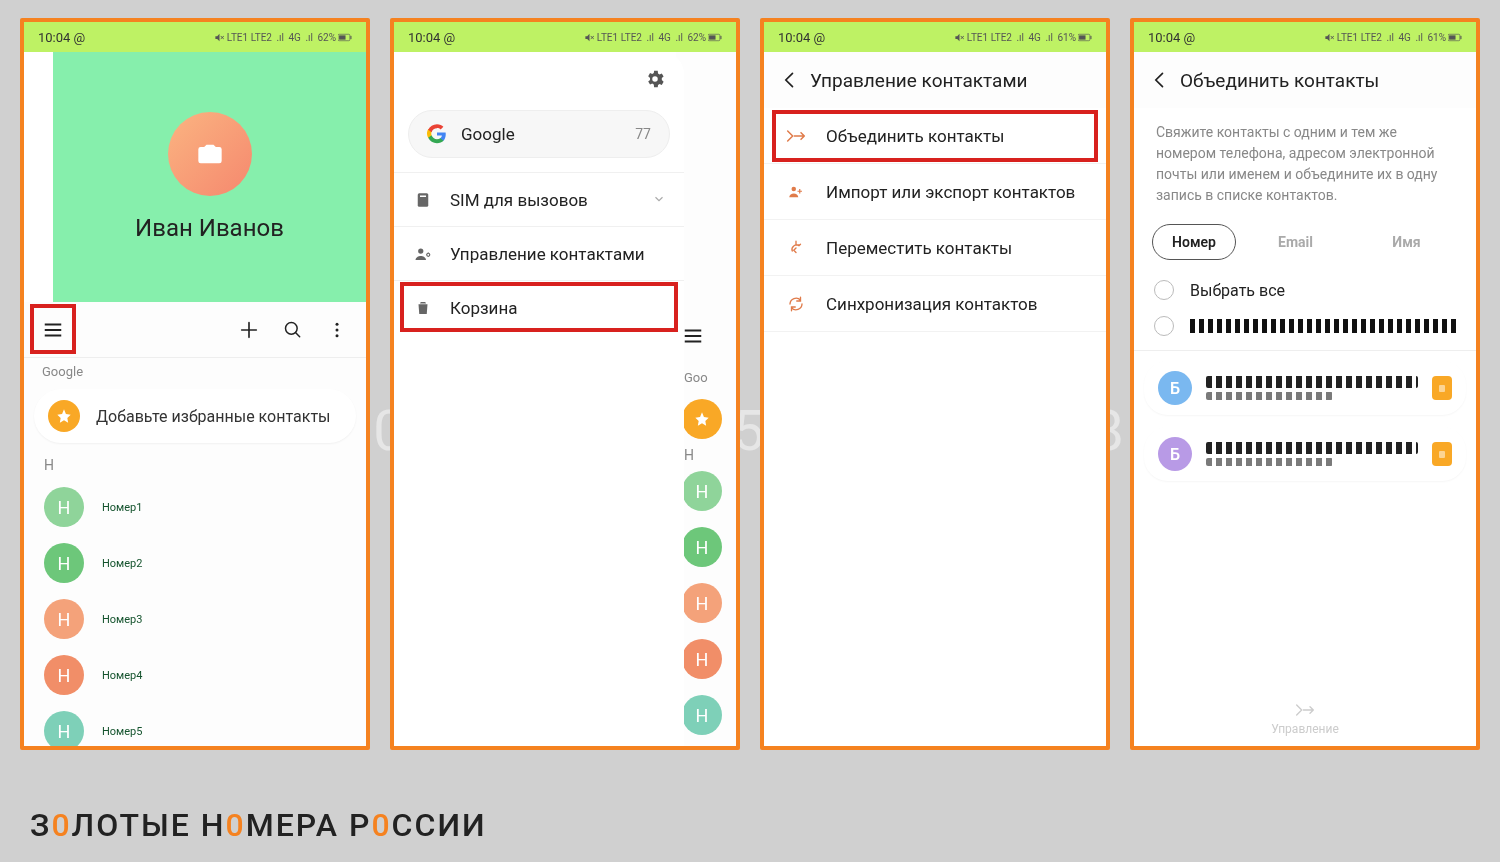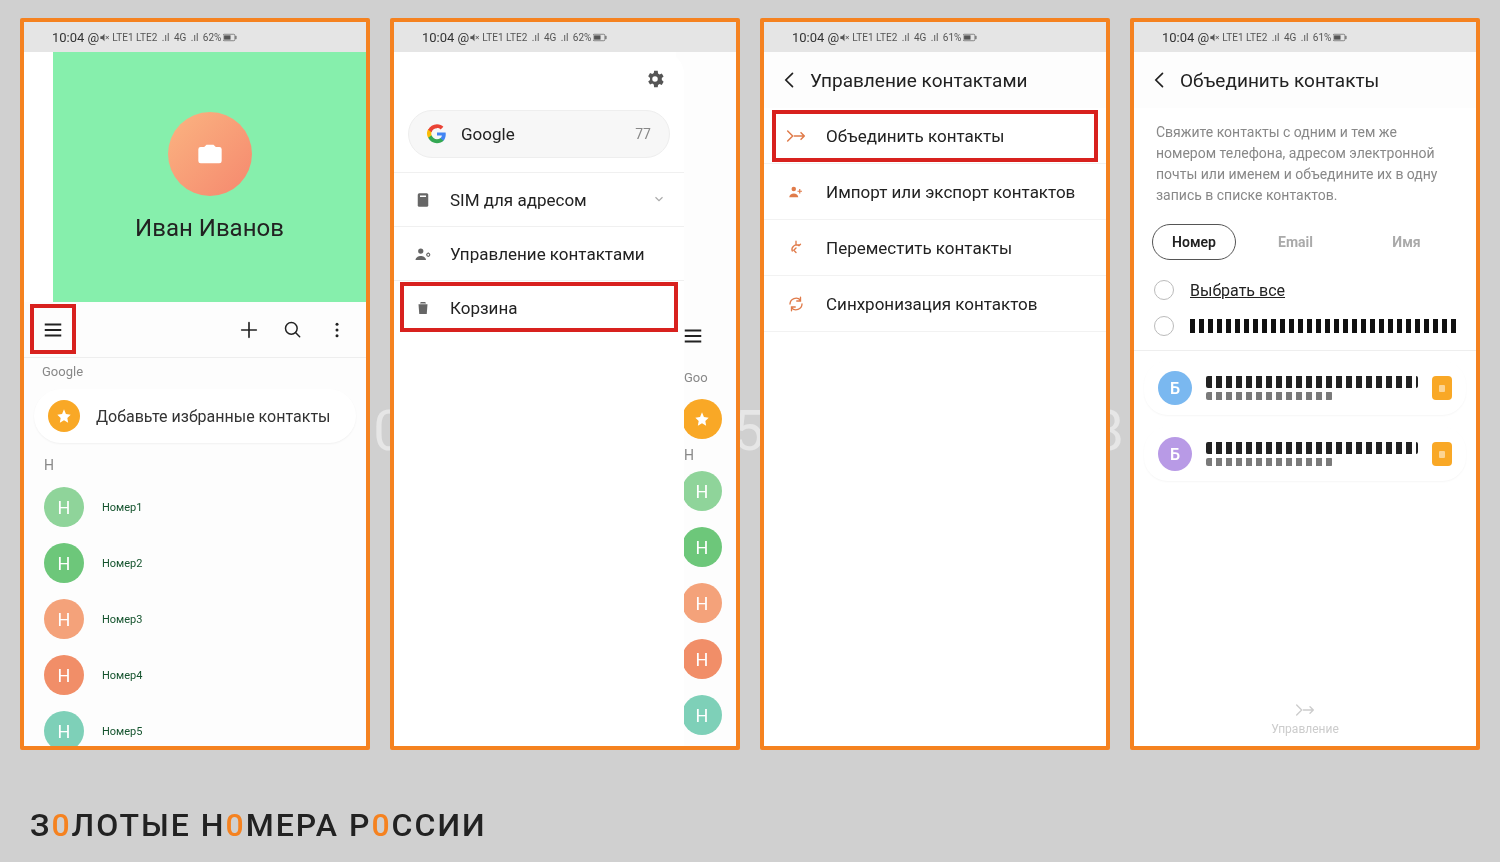--- a/index.html
+++ b/index.html
@@ -1,21 +1,21 @@
 <!DOCTYPE html>
 <html><head>
 <meta charset="utf-8">
 <style>
   * { box-sizing:border-box; margin:0; padding:0; font-family:-apple-system,BlinkMacSystemFont,"Segoe UI",Roboto,Arial,sans-serif; }
   body { background:#d0d0d0; width:1500px; height:862px; position:relative; overflow:hidden; }
   .bg-text { position:absolute; inset:0; display:flex; align-items:center; justify-content:center; font-size:56px; color:#e6e6e6; letter-spacing:3px; font-weight:400; white-space:nowrap; overflow:hidden; z-index:0; }
   .frames { position:absolute; top:18px; left:20px; right:20px; display:flex; gap:20px; z-index:1; }
   .phone { width:350px; height:732px; background:#fff; border:4px solid #f58220; border-radius:2px; display:flex; flex-direction:column; overflow:hidden; position:relative; }
 
-  .status { height:30px; display:flex; align-items:center; padding:0 28px; font-size:13px; color:#333; background:#e5e5e5; }
+  .status { height:30px; display:flex; justify-content:space-between; align-items:center; padding:0 14px; font-size:13px; color:#333; background:#bef264; }
   .status .right { display:flex; align-items:center; gap:2px; font-size:10px; color:#555; white-space:nowrap; }
   .status .right svg { flex:none; }
 
   
   .s1-header { height:250px; background:#86efac; display:flex; flex-direction:column; align-items:center; justify-content:center;margin-left:29px; }
   .avatar-big { width:84px; height:84px; border-radius:50%; background:linear-gradient(135deg,#fbb481 0%,#f5886e 100%); display:flex; align-items:center; justify-content:center; margin-bottom:18px; }
   .avatar-big svg { width:28px; height:28px; fill:#fff; }
   .s1-name { font-size:24px; color:#222; }
   .s1-toolbar { height:56px; display:flex; align-items:center; padding:0 16px; background:#fdfdfd; border-bottom:1px solid #eee; }
   .s1-toolbar .spacer { flex:1; }
@@ -229,21 +229,21 @@
         <span class="cnt">77</span>
       </div>
       <div id="s2items" style="position:relative;">
           <div class="s2-item">
             <span class="ico">
               <svg width="18" height="18" viewBox="0 0 24 24" fill="#666">
                 <rect x="5" y="3" width="14" height="18" rx="2"></rect>
                 <rect x="8" y="6" width="8" height="2" fill="#fff"></rect>
               </svg>
             </span>
-            <span class="txt">SIM для адресом</span>
+            <span class="txt">SIM для вызовов</span>
             <span class="chev"><svg width="14" height="14" viewBox="0 0 24 24">
                 <path fill="none" stroke="#aaa" stroke-width="2" d="M6 9l6 6 6-6"></path>
               </svg></span>
           </div>
           <div class="s2-item">
             <span class="ico">
               <svg width="18" height="18" viewBox="0 0 24 24" fill="#666">
                 <circle cx="9" cy="8" r="3.5"></circle>
                 <path d="M2 20c0-3.5 4-5.5 7-5.5s7 2 7 5.5z"></path>
                 <circle cx="19" cy="13" r="2" fill="none" stroke="#666" stroke-width="1.4"></circle>
@@ -351,21 +351,21 @@
       <div class="ttl">Объединить контакты</div>
     </div>
     <div class="s4-desc">Свяжите контакты с одним и тем же номером телефона, адресом электронной почты или именем и объедините их в одну запись в списке контактов.</div>
     <div class="s4-tabs">
       <div class="s4-tab active">Номер</div>
       <div class="s4-tab inactive">Email</div>
       <div class="s4-tab inactive">Имя</div>
     </div>
     <div class="s4-sel">
       <div class="ring"></div>
-      <span style="font-size:16px;color:#222;text-decoration:underline;">Выбрать все</span>
+      <span style="font-size:16px;color:#222;">Выбрать все</span>
     </div>
     <div class="s4-sel" style="border-bottom:1px solid #eee;padding-bottom:14px;">
       <div class="ring"></div>
       <div style="flex:1;height:14px;background:repeating-linear-gradient(90deg,#111 0,#111 5px,transparent 5px,transparent 9px);filter:blur(0.6px);"></div>
     </div>
     <div class="s4-glist" style="margin-top:10px;">
       <div id="s4g">
           <div class="s4-grp">
             <div class="badge" style="background:#7ab8f0">Б</div>
     <div class="txt">

